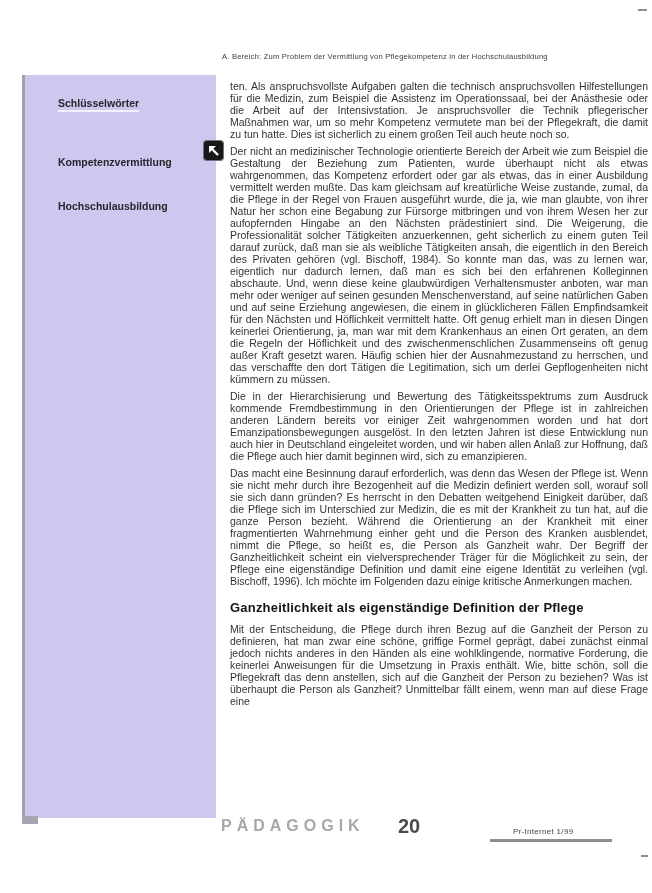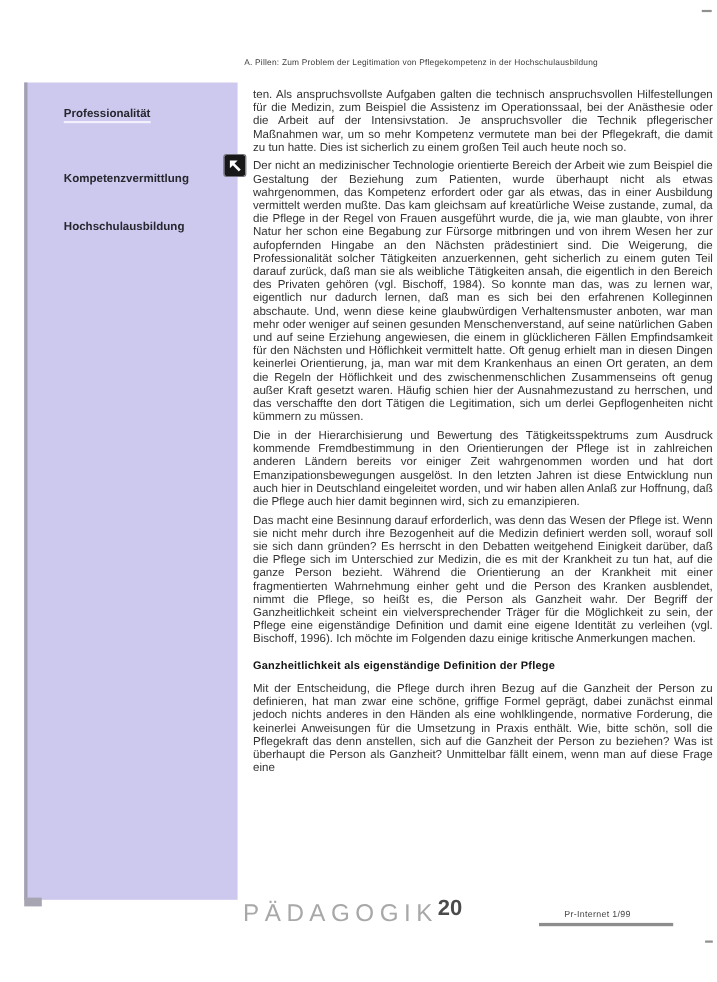--- a/index.html
+++ b/index.html
@@ -41,52 +41,52 @@
   }
   .marker svg{display:block;}
 
   
   .article{
     position:absolute;left:230px;top:80px;width:418px;
     font-size:10.5px;line-height:12px;text-align:justify;color:#333;
   }
   .article p{margin:0 0 5px 0;}
   .article h2{
-    font-size:10px;line-height:1.18;color:#141414;
+    font-size:13px;line-height:1.18;color:#141414;
     margin:13px 0 8px 0;font-weight:bold;letter-spacing:.2px;
   }
 
   
   .journal{
     position:absolute;left:221px;top:817px;
-    font-size:22px;font-weight:normal;color:#a8a8a8;letter-spacing:5px;
+    font-size:16px;font-weight:bold;color:#a8a8a8;letter-spacing:5px;
   }
   .pagenum{
     position:absolute;left:398px;top:815px;
     font-size:20px;font-weight:bold;color:#4b4b4b;text-align:center;
   }
   .issue{
     position:absolute;left:513px;top:827px;
     font-size:8px;font-weight:normal;color:#454545;letter-spacing:.3px;
   }
   .issue-bar{position:absolute;left:490px;top:839px;width:122px;height:3px;background:#8d8d8d;}
 </style>
 </head>
 <body>
 
 <div class="page">
 
   <div class="crop crop-tr"></div>
   <div class="crop crop-br"></div>
 
-  <div class="running-head">A. Pillen: Zum Problem  der Legitimation von Pflegekompetenz in der Hochschulausbildung</div>
+  <div class="running-head">A. Bereich: Zum Problem  der Vermittlung von Pflegekompetenz in der Hochschulausbildung</div>
 
   <aside class="sidebar">
     <div>
-      <span class="kw-title">Professionalität</span>
+      <span class="kw-title">Schlüsselwörter</span>
     </div>
     <div class="kw">Kompetenzvermittlung</div>
     <div class="kw">Hochschulausbildung</div>
   </aside>
   <div class="sidebar-foot"></div>
 
   <div class="marker">
     <svg width="15" height="15" viewBox="0 0 15 15">
       <polygon points="3,3 10,3 3,10" fill="#ffffff"></polygon>
       <line x1="5.5" y1="5.5" x2="12" y2="12" stroke="#ffffff" stroke-width="2.4"></line>

